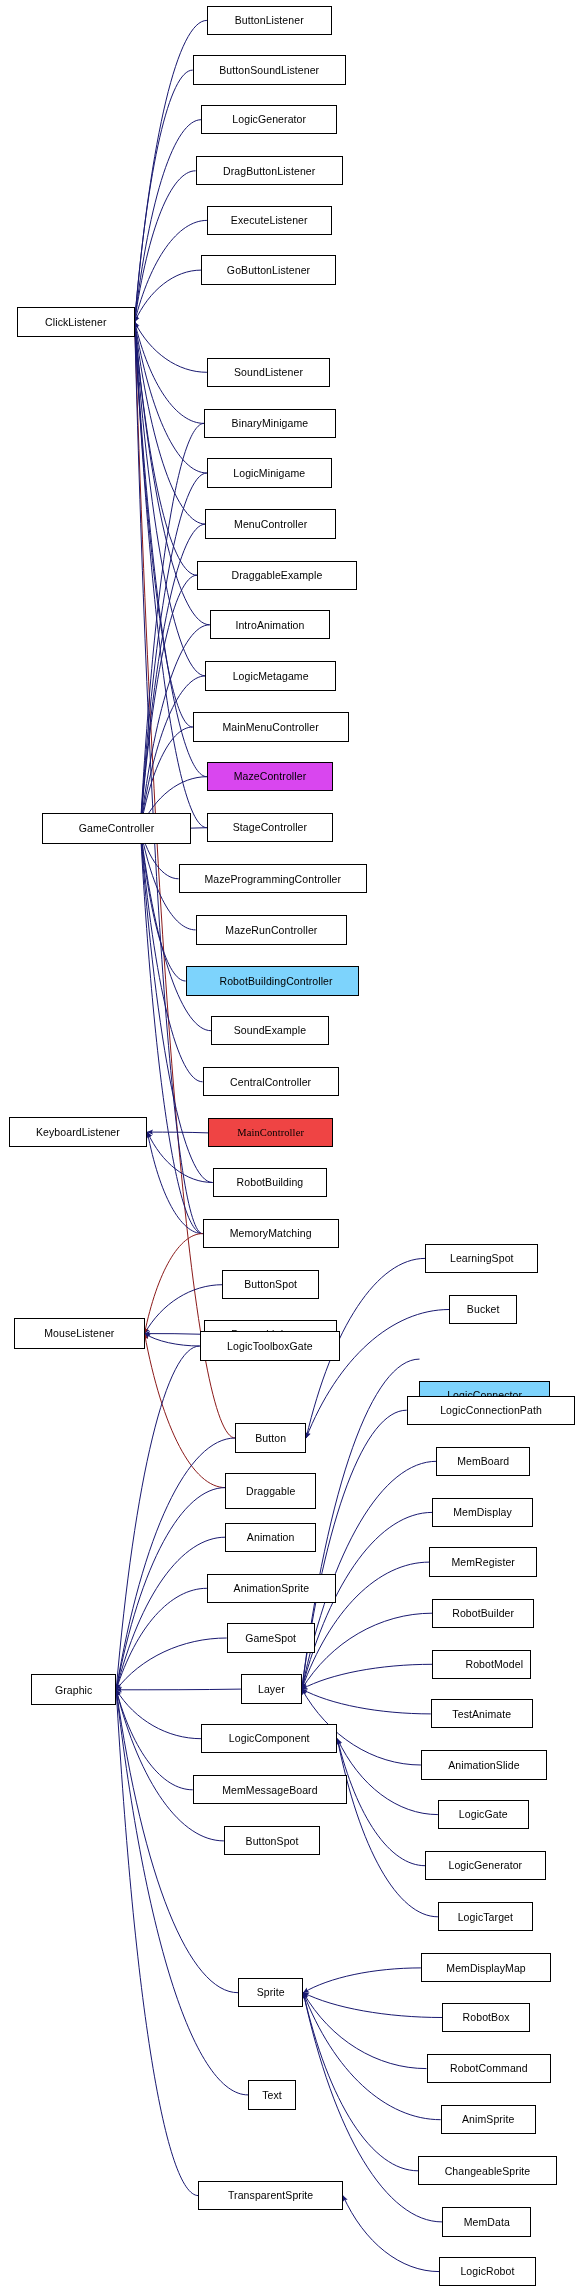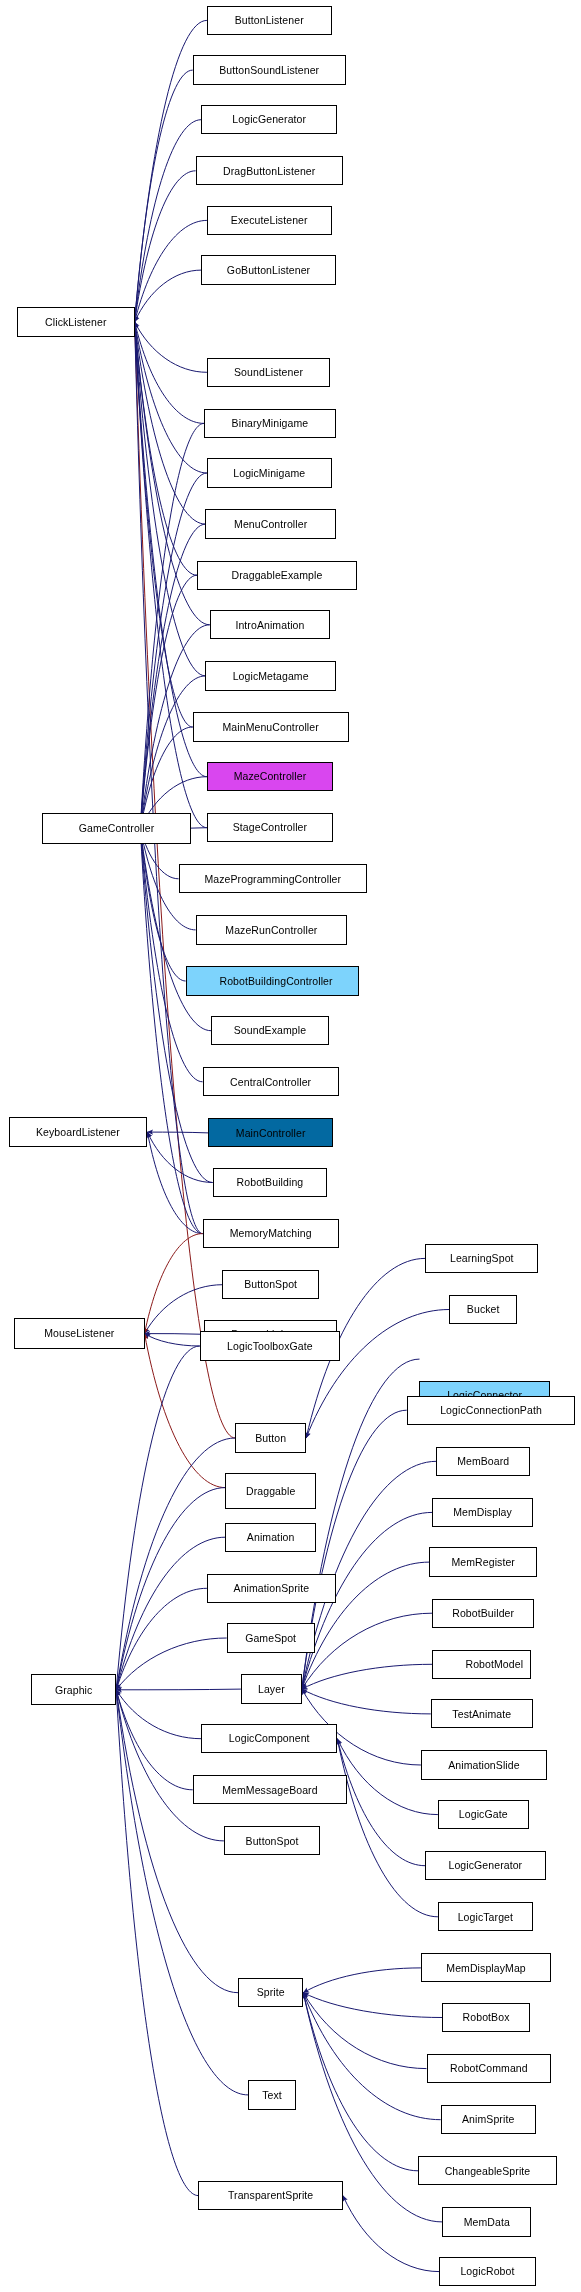--- a/index.html
+++ b/index.html
@@ -175,21 +175,21 @@
       </div>
       <div class="node-box" style="left: 185.637px; top: 966.436px; width: 172.883px; height: 29.1975px; border-color: rgb(0, 0, 0); background: #7dd3fc; color: rgb(0, 0, 0); padding-left: 8px;">
         <span>RobotBuildingController</span>
       </div>
       <div class="node-box" style="left: 211.144px; top: 1016.07px; width: 117.617px; height: 29.1975px; border-color: rgb(0, 0, 0); background: rgb(255, 255, 255); color: rgb(0, 0, 0);">
         <span>SoundExample</span>
       </div>
       <div class="node-box" style="left: 202.641px; top: 1067.17px; width: 136.039px; height: 29.1975px; border-color: rgb(0, 0, 0); background: rgb(255, 255, 255); color: rgb(0, 0, 0);">
         <span>CentralController</span>
       </div>
-      <div class="node-box" style="left: 208.31px; top: 1118.26px; width: 124.702px; height: 29.1975px; border-color: rgb(0, 0, 0); background: #0369a1; color: rgb(0, 0, 0);">
+      <div class="node-box" style="left: 208.31px; top: 1118.26px; width: 124.702px; height: 29.1975px; border-color: rgb(0, 0, 0); background: #ef4444; color: rgb(0, 0, 0); font-family: Liberation Serif, serif;">
         <span>MainController</span>
       </div>
       <div class="node-box" style="left: 8.50244px; top: 1116.8px; width: 138.873px; height: 30.6573px; border-color: rgb(0, 0, 0); background: rgb(255, 255, 255); color: rgb(0, 0, 0);">
         <span>KeyboardListener</span>
       </div>
       <div class="node-box" style="left: 212.561px; top: 1167.9px; width: 114.783px; height: 29.1975px; border-color: rgb(0, 0, 0); background: rgb(255, 255, 255); color: rgb(0, 0, 0);">
         <span>RobotBuilding</span>
       </div>
       <div class="node-box" style="left: 202.641px; top: 1218.99px; width: 136.039px; height: 29.1975px; border-color: rgb(0, 0, 0); background: rgb(255, 255, 255); color: rgb(0, 0, 0);">
         <span>MemoryMatching</span>

